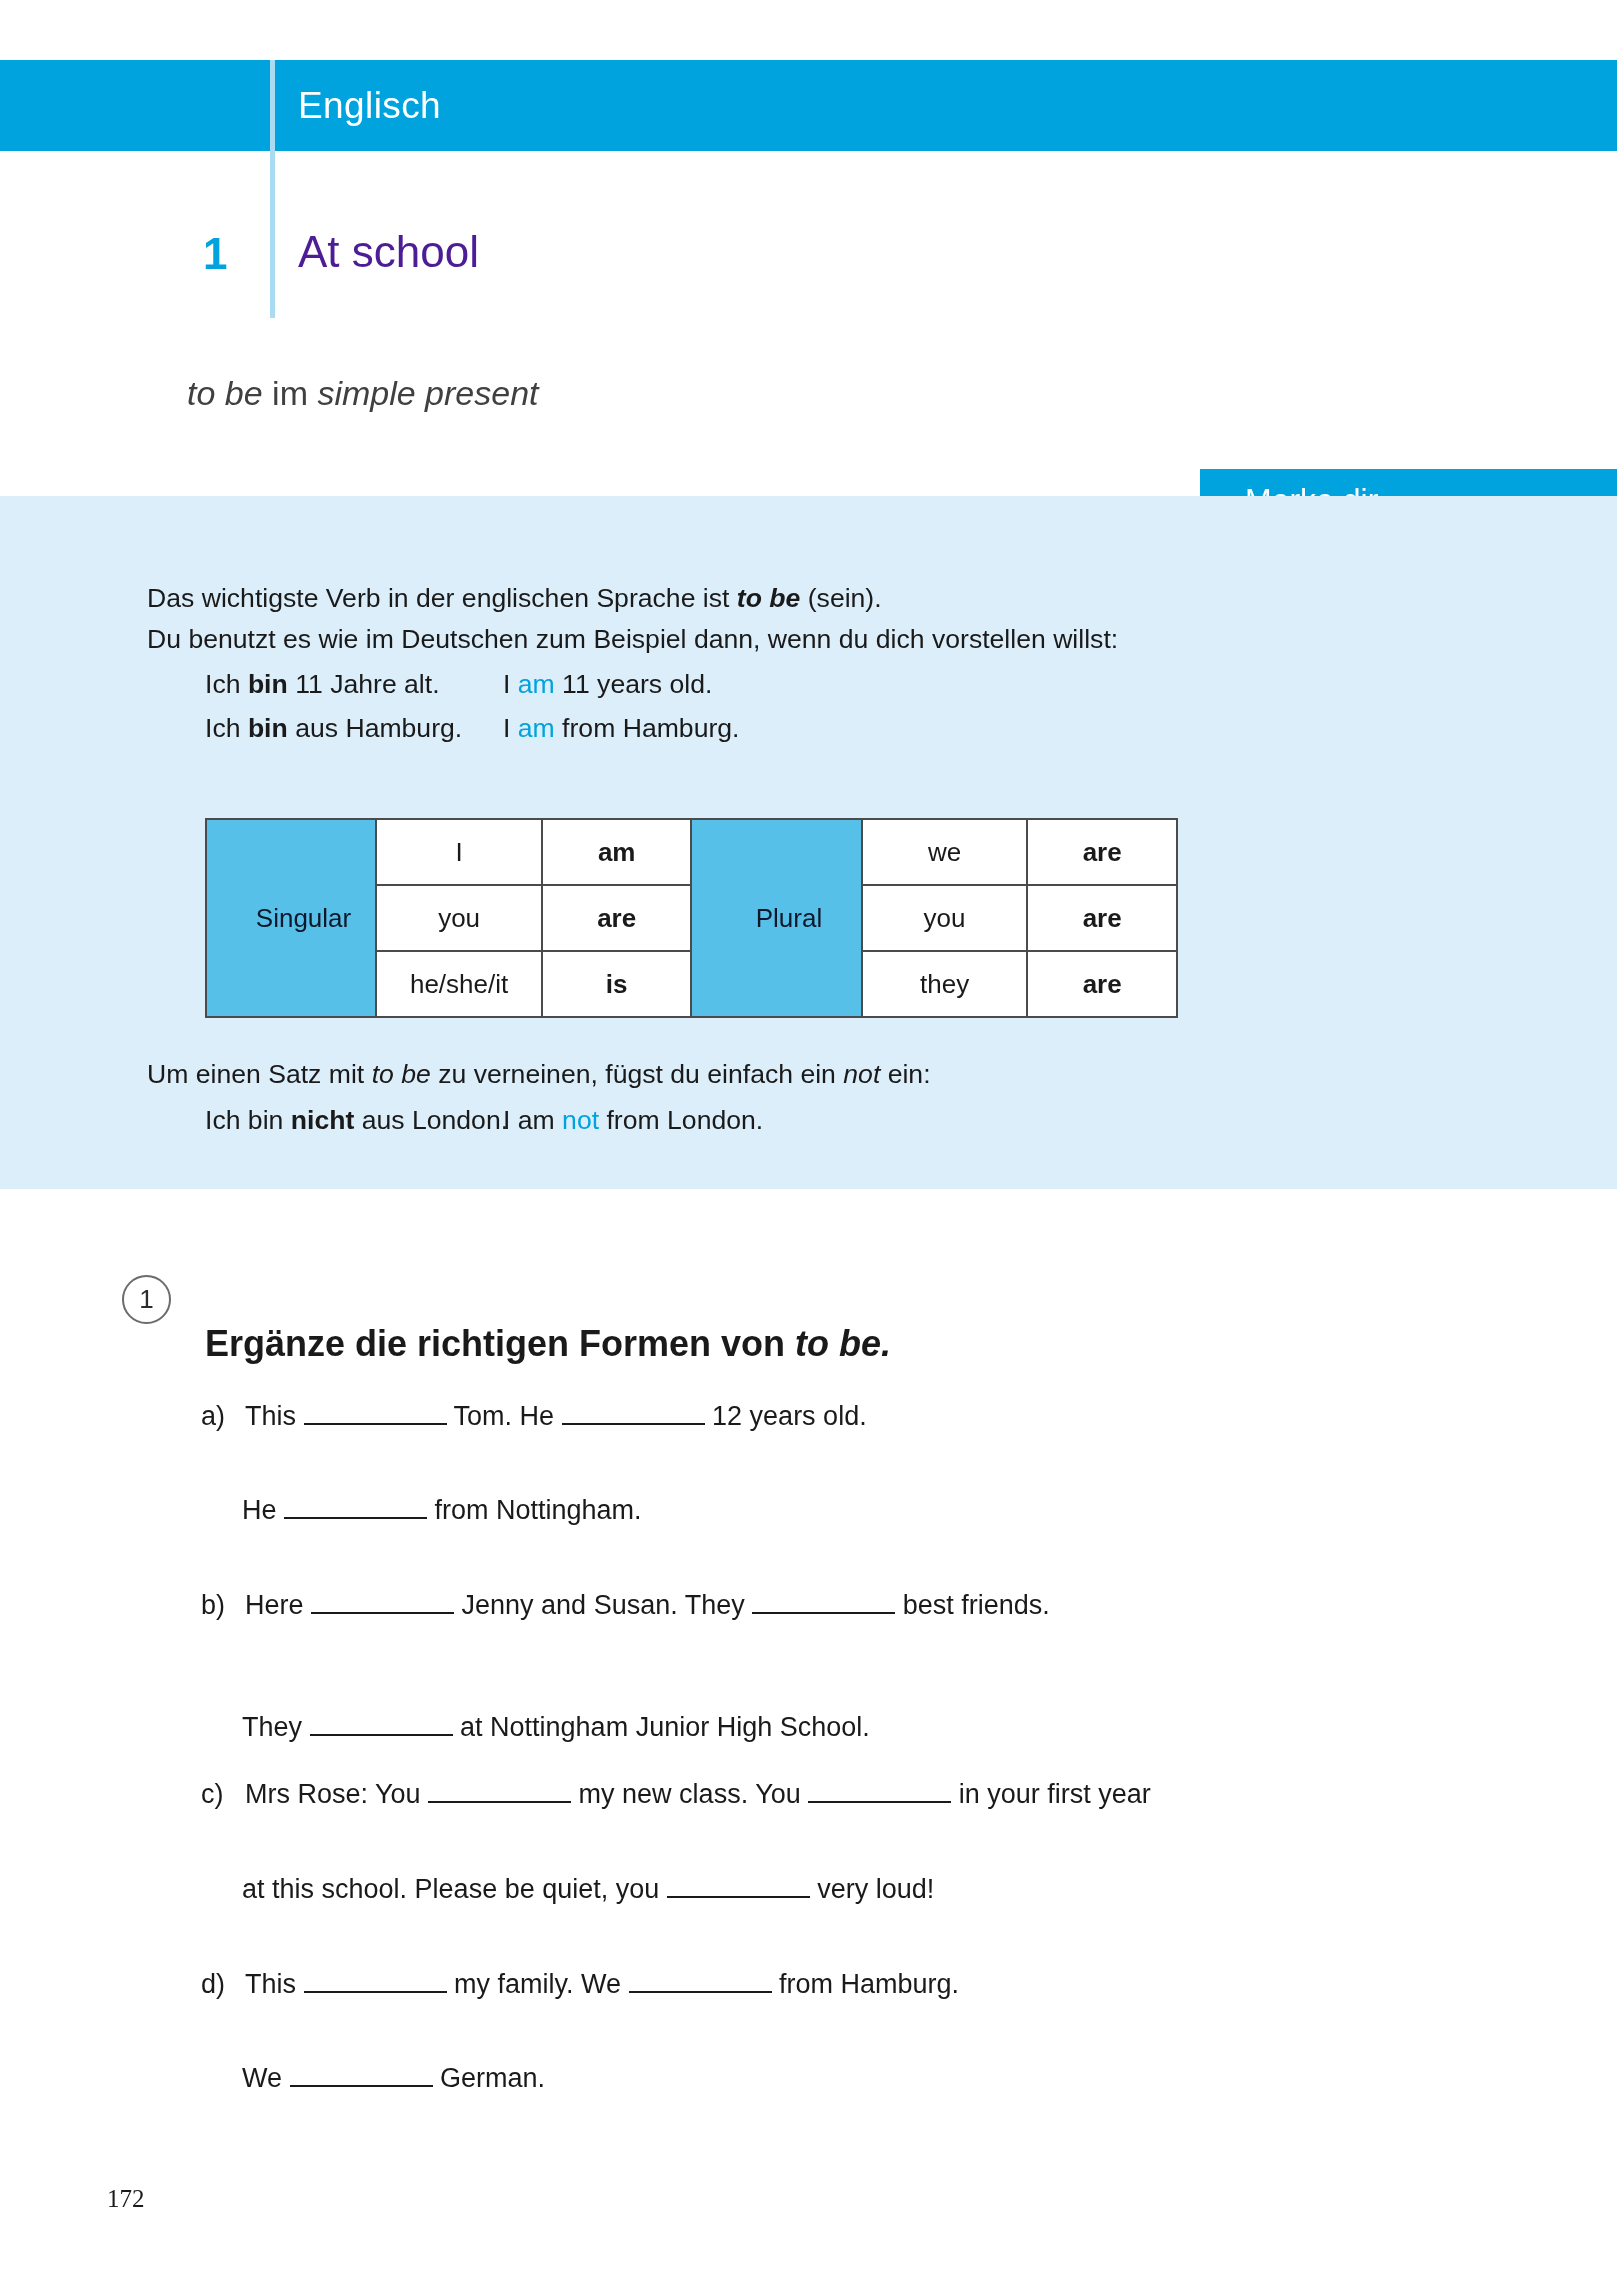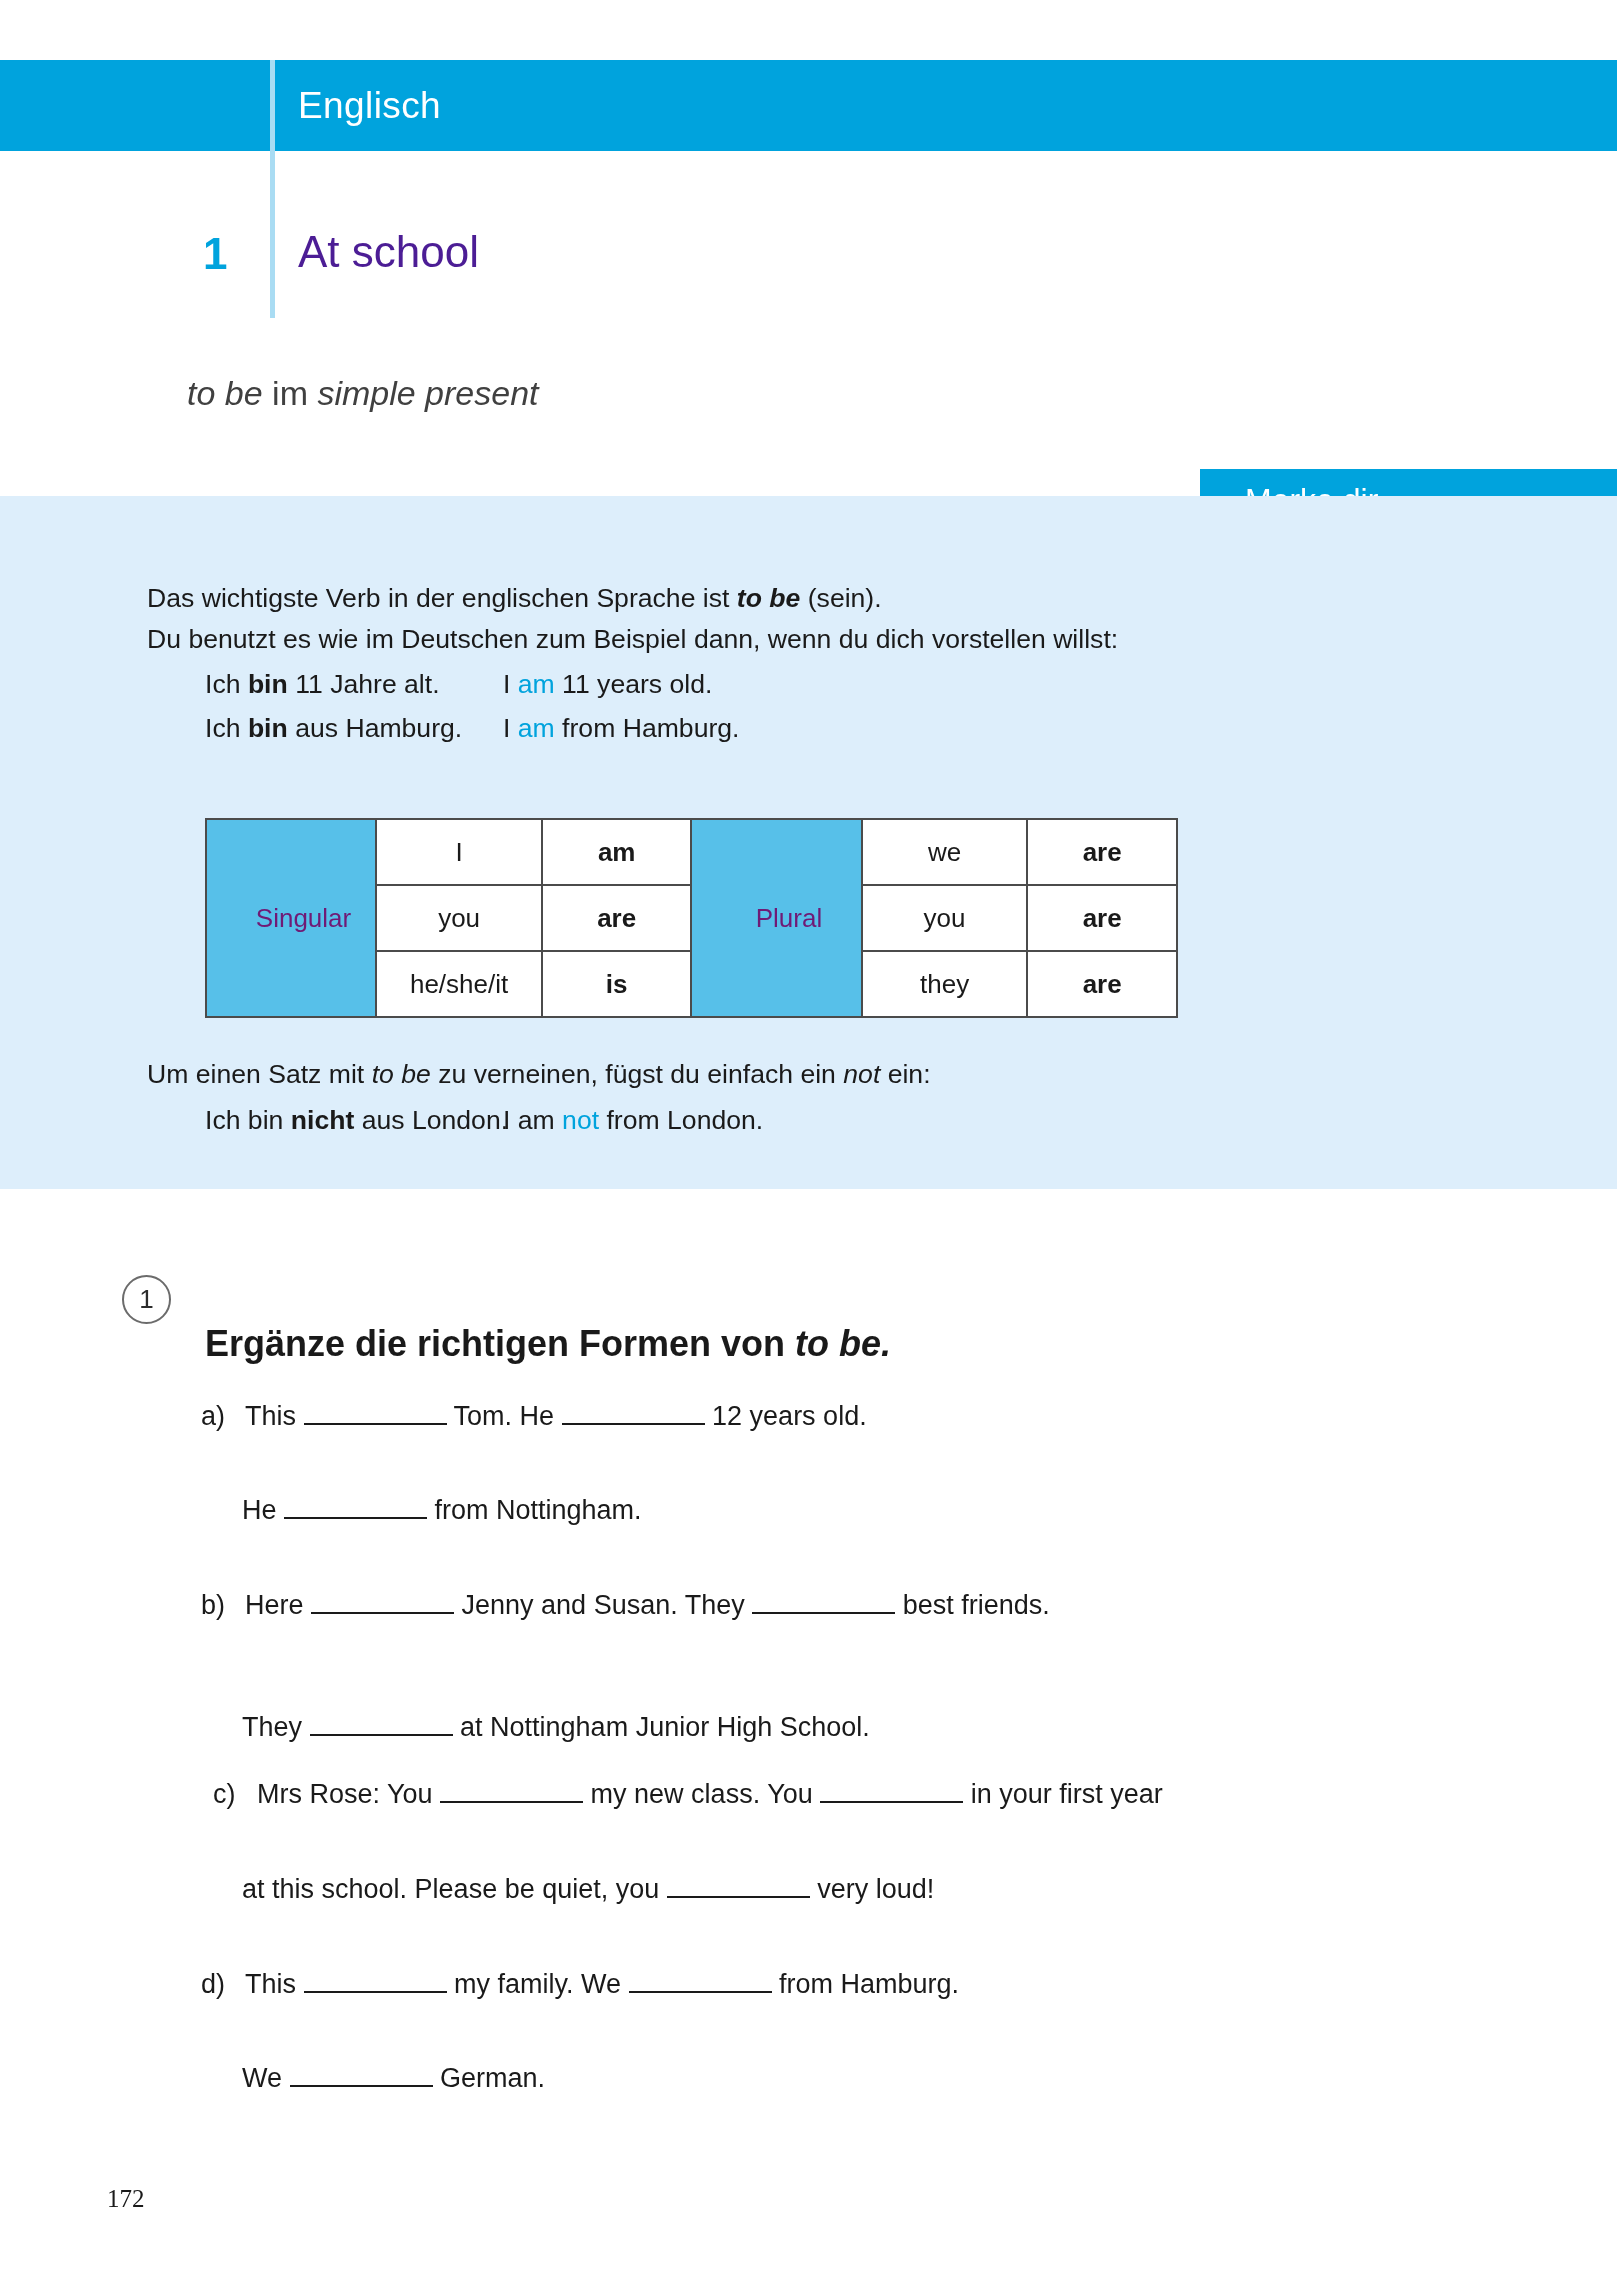--- a/index.html
+++ b/index.html
@@ -135,21 +135,21 @@
   }
   .conj-table td {
     border: 2.4px solid #4b4b4b;
     text-align: center;
     height: 64px;
     background: #ffffff;
     padding: 0 11.3px;
   }
   .conj-table td.cat {
     background: #57c0e9;
-    color: #701a75;
+    color: #0f172a;
     width: 121px;
     border: 2.4px solid #4b4b4b;
     padding-left: 36px;
   }
   .conj-table td.pron { width: 141px; }
   .conj-table td.form { width: 125px; font-weight: bold; }
 
   .neg-line {
     position: absolute;
     left: 147px;
@@ -274,21 +274,21 @@
 <div class="ex-heading"><span>Ergänze die richtigen Formen von </span><span class="i">to be.</span></div>
 
 <div class="task task-main" style="top:1399px;"><span class="marker">a)</span><span>This </span><span class="blank blank-w"></span><span> Tom. He </span><span class="blank blank-w"></span><span> 12 years old.</span></div>
 
 <div class="task task-indent" style="top:1493px;"><span>He </span><span class="blank blank-w"></span><span> from Nottingham.</span></div>
 
 <div class="task task-main" style="top:1588px;"><span class="marker">b)</span><span>Here </span><span class="blank blank-w"></span><span> Jenny and Susan. They </span><span class="blank blank-w"></span><span> best friends.</span></div>
 
 <div class="task task-indent" style="top:1682px;margin-top:28px;"><span>They </span><span class="blank blank-w"></span><span> at Nottingham Junior High School.</span></div>
 
-<div class="task task-main" style="top:1777px;margin-left:12px;"><span class="marker">c)</span><span>Mrs Rose: You </span><span class="blank blank-w"></span><span> my new class. You </span><span class="blank blank-w"></span><span> in your first year</span></div>
+<div class="task task-main" style="top:1777px;"><span class="marker">c)</span><span>Mrs Rose: You </span><span class="blank blank-w"></span><span> my new class. You </span><span class="blank blank-w"></span><span> in your first year</span></div>
 
 <div class="task task-indent" style="top:1872px;"><span>at this school. Please be quiet, you </span><span class="blank blank-w"></span><span> very loud!</span></div>
 
 <div class="task task-main" style="top:1967px;"><span class="marker">d)</span><span>This </span><span class="blank blank-w"></span><span> my family. We </span><span class="blank blank-w"></span><span> from Hamburg.</span></div>
 
 <div class="task task-indent" style="top:2061px;"><span>We </span><span class="blank blank-w"></span><span> German.</span></div>
 
 <div class="page-number">172</div>
 
 

